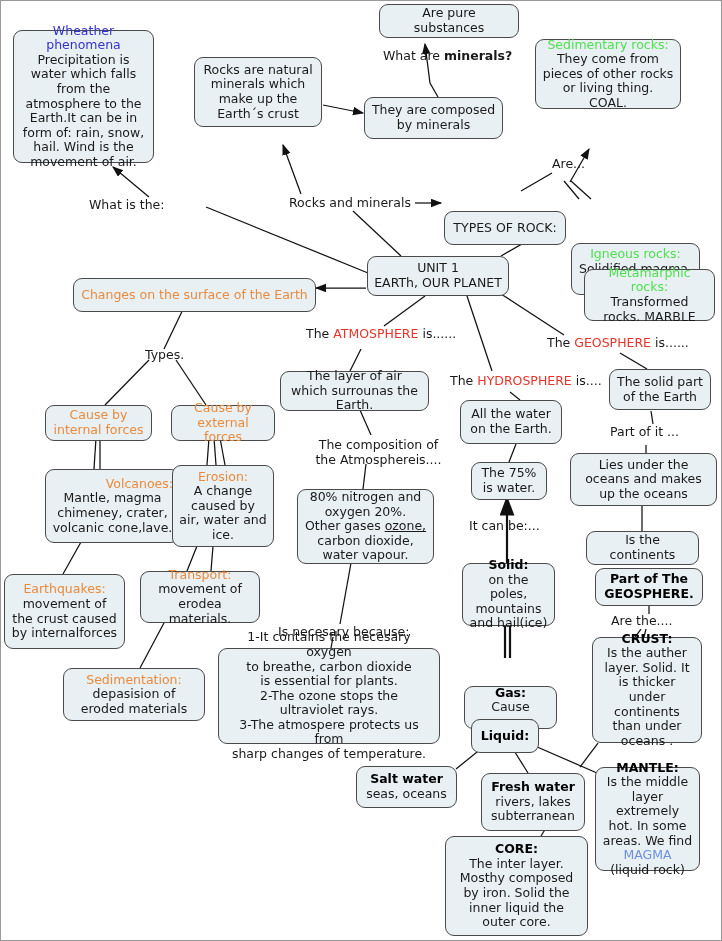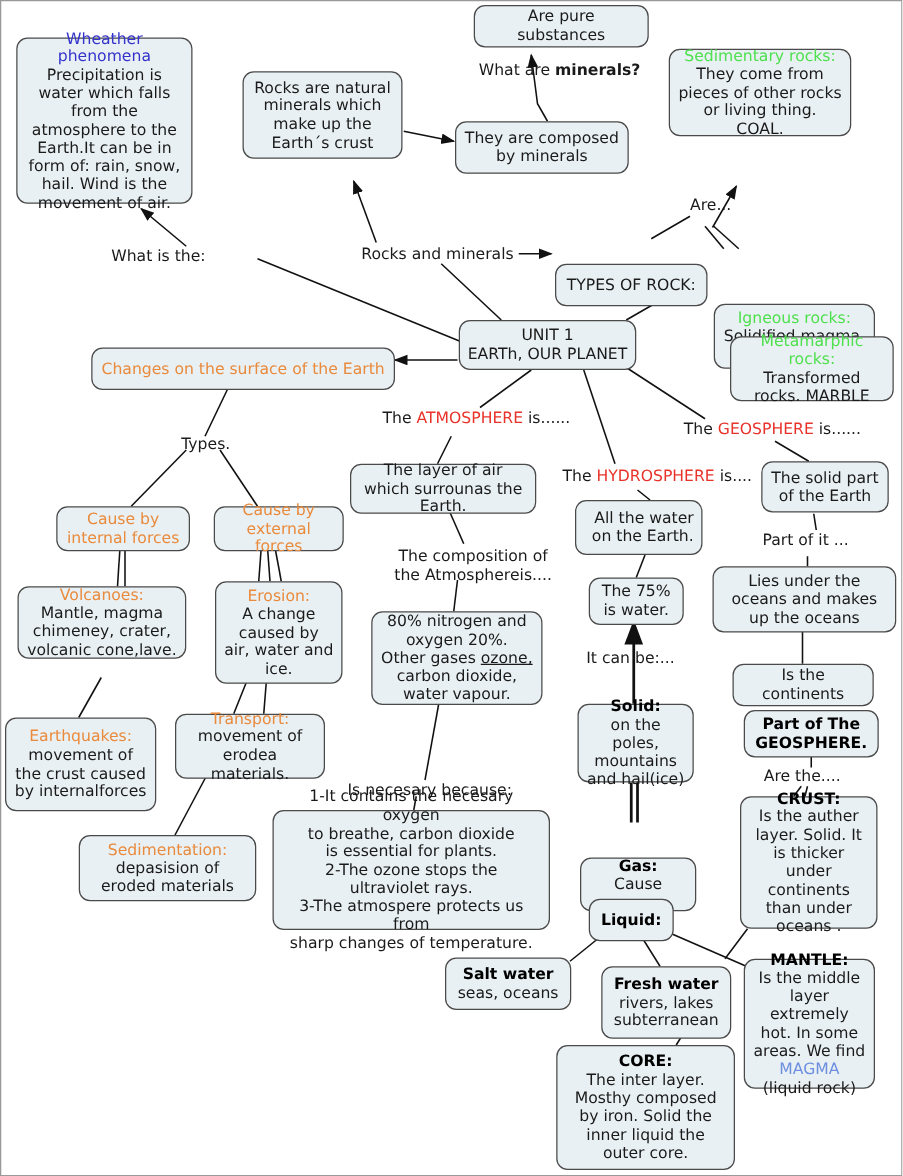--- a/index.html
+++ b/index.html
@@ -217,21 +217,21 @@
   </div>
 
   <div class="node" style="left:44px;top:404px;width:107px;height:36px;">
     <span class="bdy all-orange">Cause by internal forces</span>
   </div>
 
   <div class="node" style="left:170px;top:404px;width:104px;height:36px;">
     <span class="bdy all-orange">Cause by external forces</span>
   </div>
 
-  <div class="node" style="left:13px;top:468px;width:135px;height:58px;">
+  <div class="node" style="left:44px;top:468px;width:135px;height:74px;align-items:flex-end;">
     <span class="ttl hdr-orange">Volcanoes:</span>
     <span class="bdy">Mantle, magma chimeney, crater, volcanic cone,lave.</span>
   </div>
 
   <div class="node" style="left:3px;top:573px;width:121px;height:75px;">
     <span class="ttl hdr-orange">Earthquakes:</span>
     <span class="bdy">movement of the crust caused by internalforces</span>
   </div>
 
   <div class="node" style="left:171px;top:464px;width:102px;height:82px;">
@@ -264,21 +264,21 @@
   <div class="node" style="left:217px;top:647px;width:222px;height:96px;">
     <span class="bdy">1-It contains the necesary oxygen</span>
     <span class="bdy">to breathe, carbon dioxide</span>
     <span class="bdy">is essential for plants.</span>
     <span class="bdy">2-The ozone stops the</span>
     <span class="bdy">ultraviolet rays.</span>
     <span class="bdy">3-The atmospere protects us from</span>
     <span class="bdy">sharp changes of temperature.</span>
   </div>
 
-  <div class="node" style="left:459px;top:399px;width:102px;height:44px;text-align:right;">
+  <div class="node" style="left:459px;top:399px;width:102px;height:44px;">
     <span class="bdy">All the water on the Earth.</span>
   </div>
 
   <div class="node" style="left:470px;top:461px;width:76px;height:38px;">
     <span class="bdy">The 75% is water.</span>
   </div>
 
   <div class="node" style="left:461px;top:562px;width:93px;height:63px;">
     <span class="ttl hdr-bold">Solid:</span>
     <span class="bdy">on the poles, mountains and hail(ice)</span>

